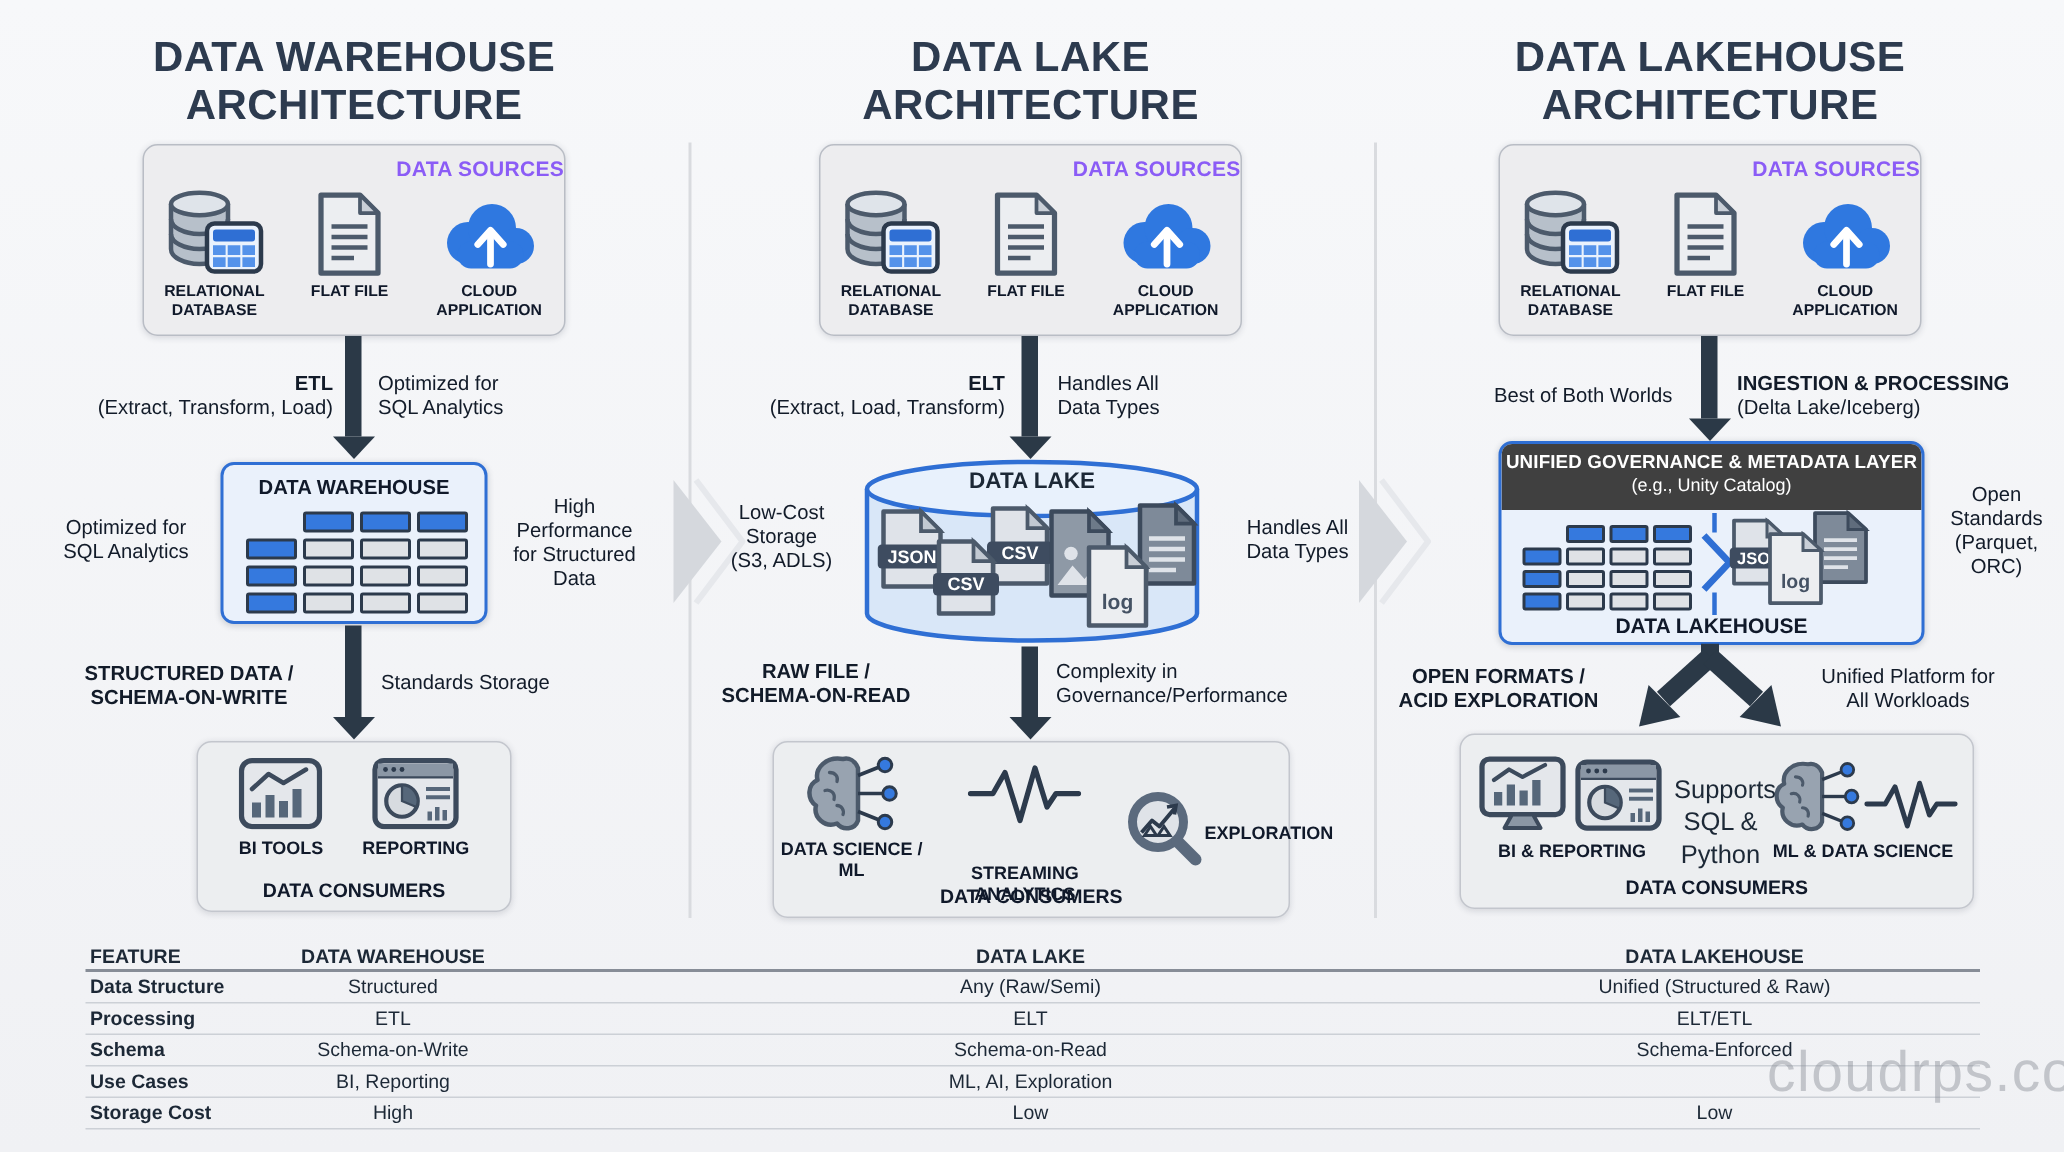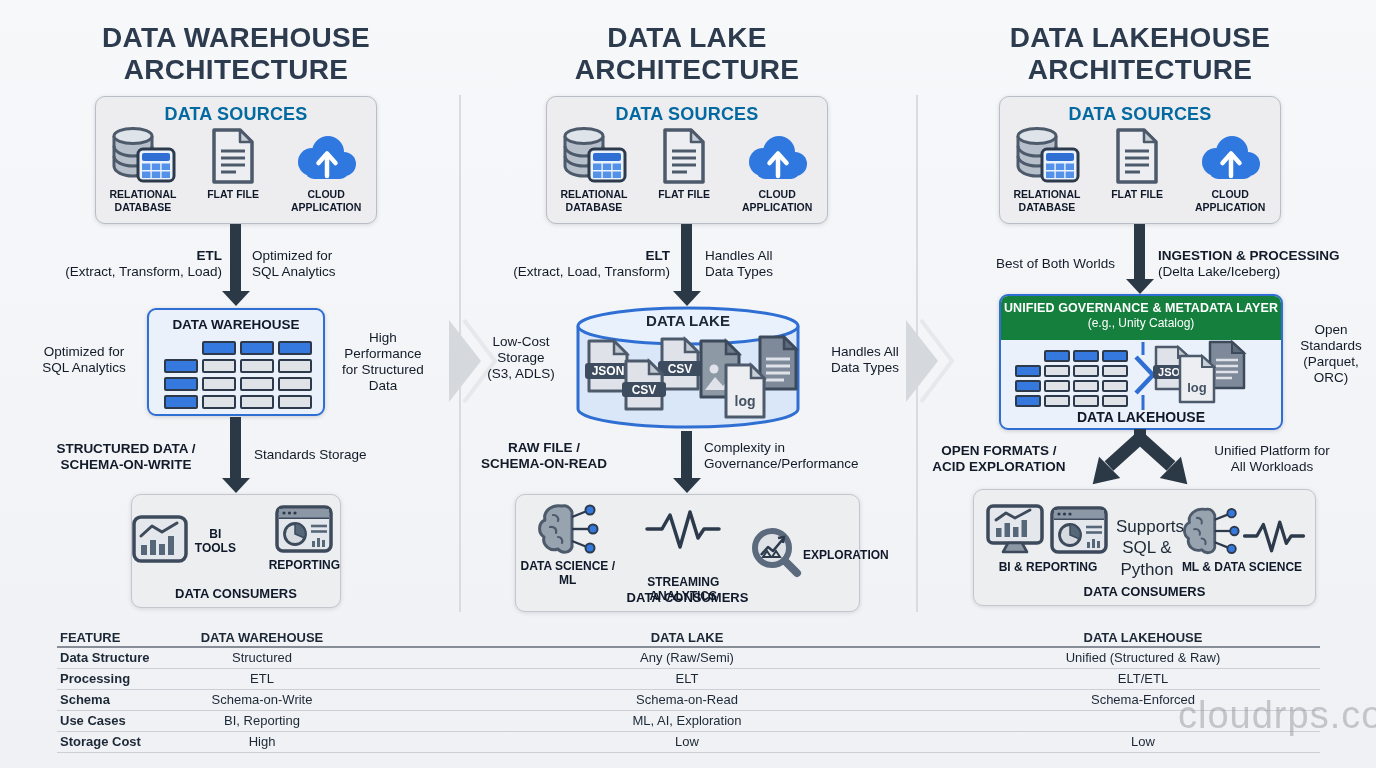--- a/index.html
+++ b/index.html
@@ -12,22 +12,22 @@
   .center { text-align:center; }
   .right { text-align:right; }
 
   .col-title { position:absolute; top:22px; width:360px; text-align:center;
     font-size:28px; font-weight:700; color:#2d3b4f; line-height:1.14;
     letter-spacing:.3px; white-space:pre-line; }
 
   .src-box { position:absolute; top:96px; width:282px; height:128px;
     background:#ededef; border:1.5px solid #b9bdc5; border-radius:10px;
     box-shadow:0 1px 4px rgba(40,50,70,.15); }
-  .src-title { position:absolute; top:7px; left:0; width:100%; text-align:center;
-    font-size:18px; font-weight:700; color:#0369a1; letter-spacing:.2px; }
+  .src-title { position:absolute; top:7px; left:0; width:100%; text-align:right;
+    font-size:14px; font-weight:700; color:#8b5cf6; letter-spacing:.2px; }
   .src-items { position:absolute; top:26px; left:0; width:100%;
     display:flex; justify-content:center; align-items:flex-start; gap:6px; }
   .src-item { display:flex; flex-direction:column; align-items:center; }
   .icon-well { height:62px; display:flex; align-items:flex-end; justify-content:center; }
   .src-label { margin-top:3px; font-size:10.5px; font-weight:700; line-height:1.2;
     text-align:center; white-space:pre-line; color:#10192a; }
 
   .varrow { position:absolute; width:11px; background:#2b3947; }
   .varrow::after { content:""; position:absolute; left:-8.5px; top:100%;
     border-left:14px solid transparent; border-right:14px solid transparent;
@@ -51,21 +51,21 @@
   .cons-box { position:absolute; background:#eceef0; border:1.5px solid #c3c6cd;
     border-radius:10px; box-shadow:0 1px 4px rgba(40,50,70,.15); }
   .cons-title { position:absolute; bottom:6px; left:0; width:100%; text-align:center;
     font-size:13px; font-weight:700; color:#10192a; }
   .cons-label { font-size:12px; font-weight:700; line-height:1.2; text-align:center;
     white-space:pre-line; color:#10192a; }
 
   .lh-box { position:absolute; left:999px; top:294px; width:284px; height:136px;
     border:2.5px solid #2f6fd4; border-radius:9px; overflow:hidden;
     background:#eaf1fb; box-shadow:0 1px 4px rgba(40,50,70,.2); }
-  .lh-head { height:44px; background:#15803d; color:#fff; text-align:center; padding-top:5px; }
+  .lh-head { height:44px; background:#404040; color:#fff; text-align:center; padding-top:5px; }
   .lh-head .l1 { font-size:12.5px; font-weight:700; letter-spacing:.1px; }
   .lh-head .l2 { font-size:12px; margin-top:1px; }
   .lh-bottom { position:absolute; bottom:3px; left:0; width:100%; text-align:center;
     font-size:14px; font-weight:700; color:#10192a; }
 
   .vdivider { position:absolute; top:95px; height:517px; width:2px; background:#d9dbdf; }
 
   .cmp { position:absolute; left:57px; top:628px; width:1263px; font-size:13px; }
   .cmp-row { position:relative; height:21px; border-bottom:1px solid #ccd0d6; }
   .cmp-head { height:20px; border-bottom:2px solid #878d97; }
@@ -491,21 +491,21 @@
       <polygon points="0,16 -15,-8 15,-8" transform="translate(98,44) rotate(-45)" fill="#2b3947"></polygon>
     </svg>
   </div>
   <div class="flow-note pre center fbold" style="left:903px;top:443px;width:192px">OPEN FORMATS /
 ACID EXPLORATION</div>
   <div class="flow-note pre center" style="left:1192px;top:443px;width:160px">Unified Platform for
 All Workloads</div>
 
   <div class="cons-box" style="left:131px;top:494px;width:210px;height:114px">
     <div class="abs" style="left:0;top:10px;width:100%;display:flex;justify-content:center;gap:26px">
-      <div style="display:flex;flex-direction:row;align-items:center">
+      <div style="display:flex;flex-direction:column;align-items:center">
         <span>
           <svg width="56" height="48" viewBox="0 0 56 48">
             <rect x="2" y="2" width="52" height="44" rx="7" fill="#e4e7eb" stroke="#3c4a5c" stroke-width="3.5"></rect>
             <g fill="#56677a">
                 <rect x="9" y="30" width="6" height="10"></rect>
                 <rect x="18" y="25" width="6" height="15"></rect>
                 <rect x="27" y="29" width="6" height="11"></rect>
                 <rect x="36" y="21" width="6" height="19"></rect>
               </g>
             <polyline points="9,21 20,11 30,17 45,8" fill="none" stroke="#3c4a5c" stroke-width="3" stroke-linejoin="round" stroke-linecap="round"></polyline>

